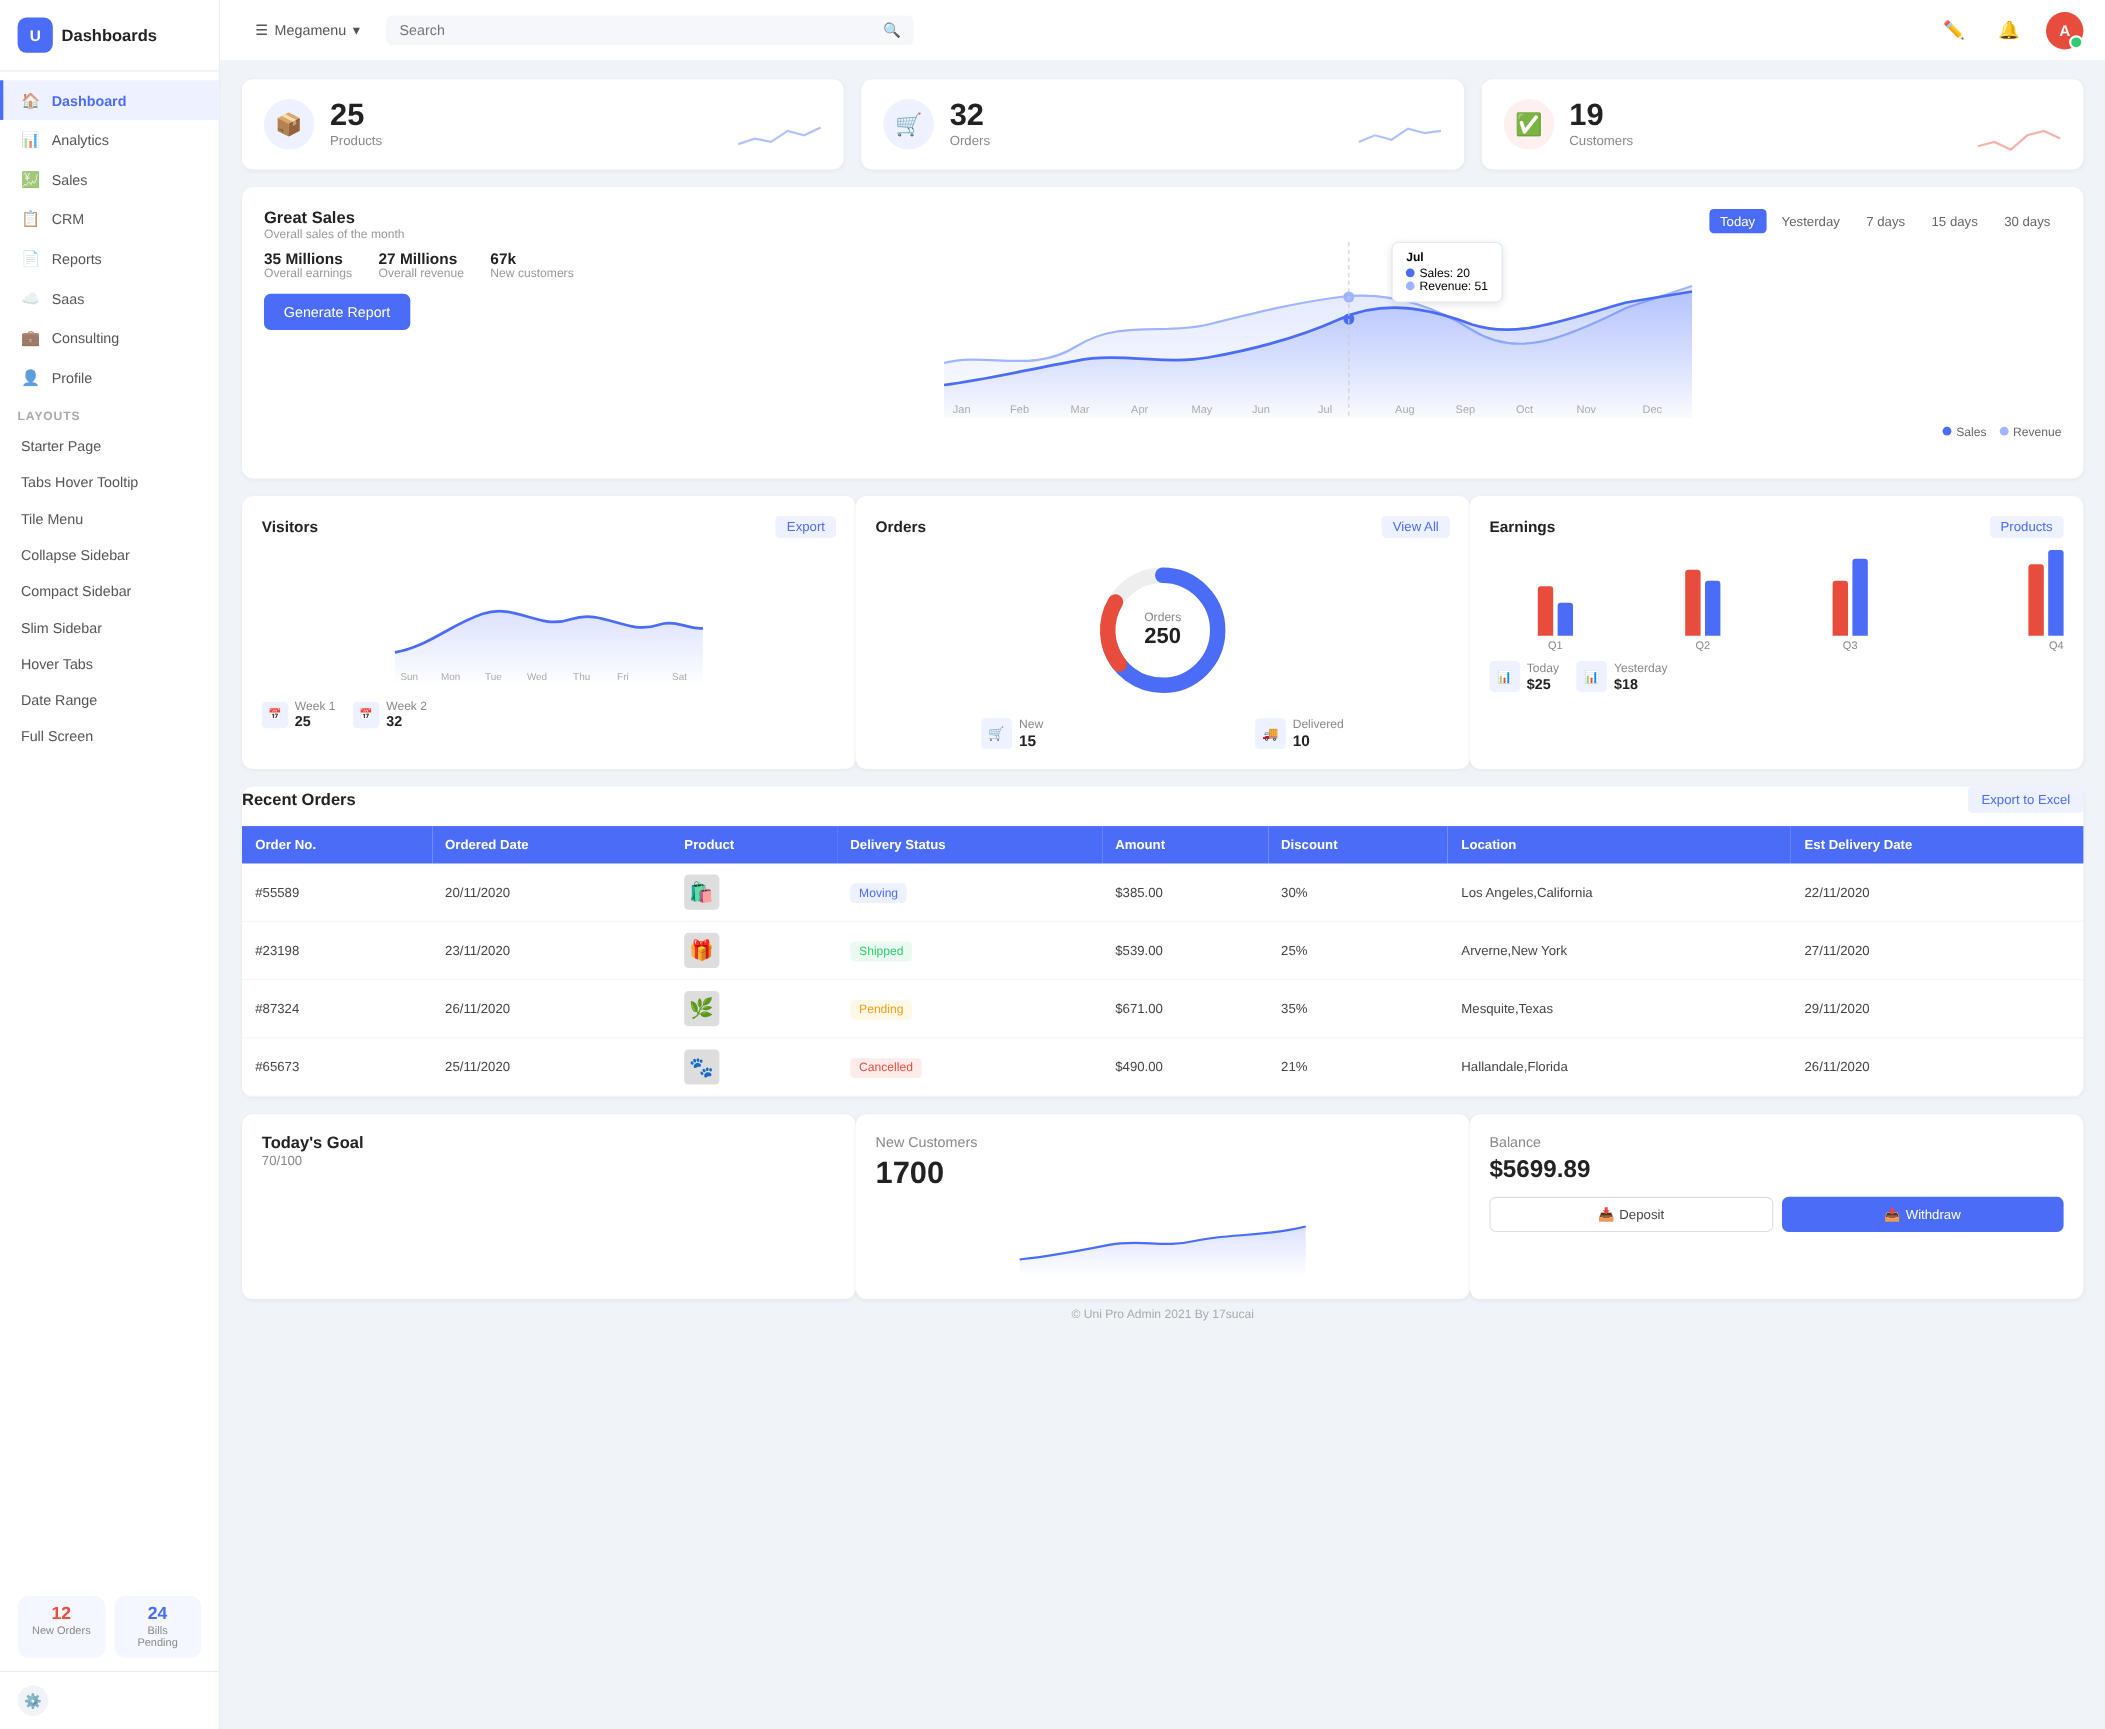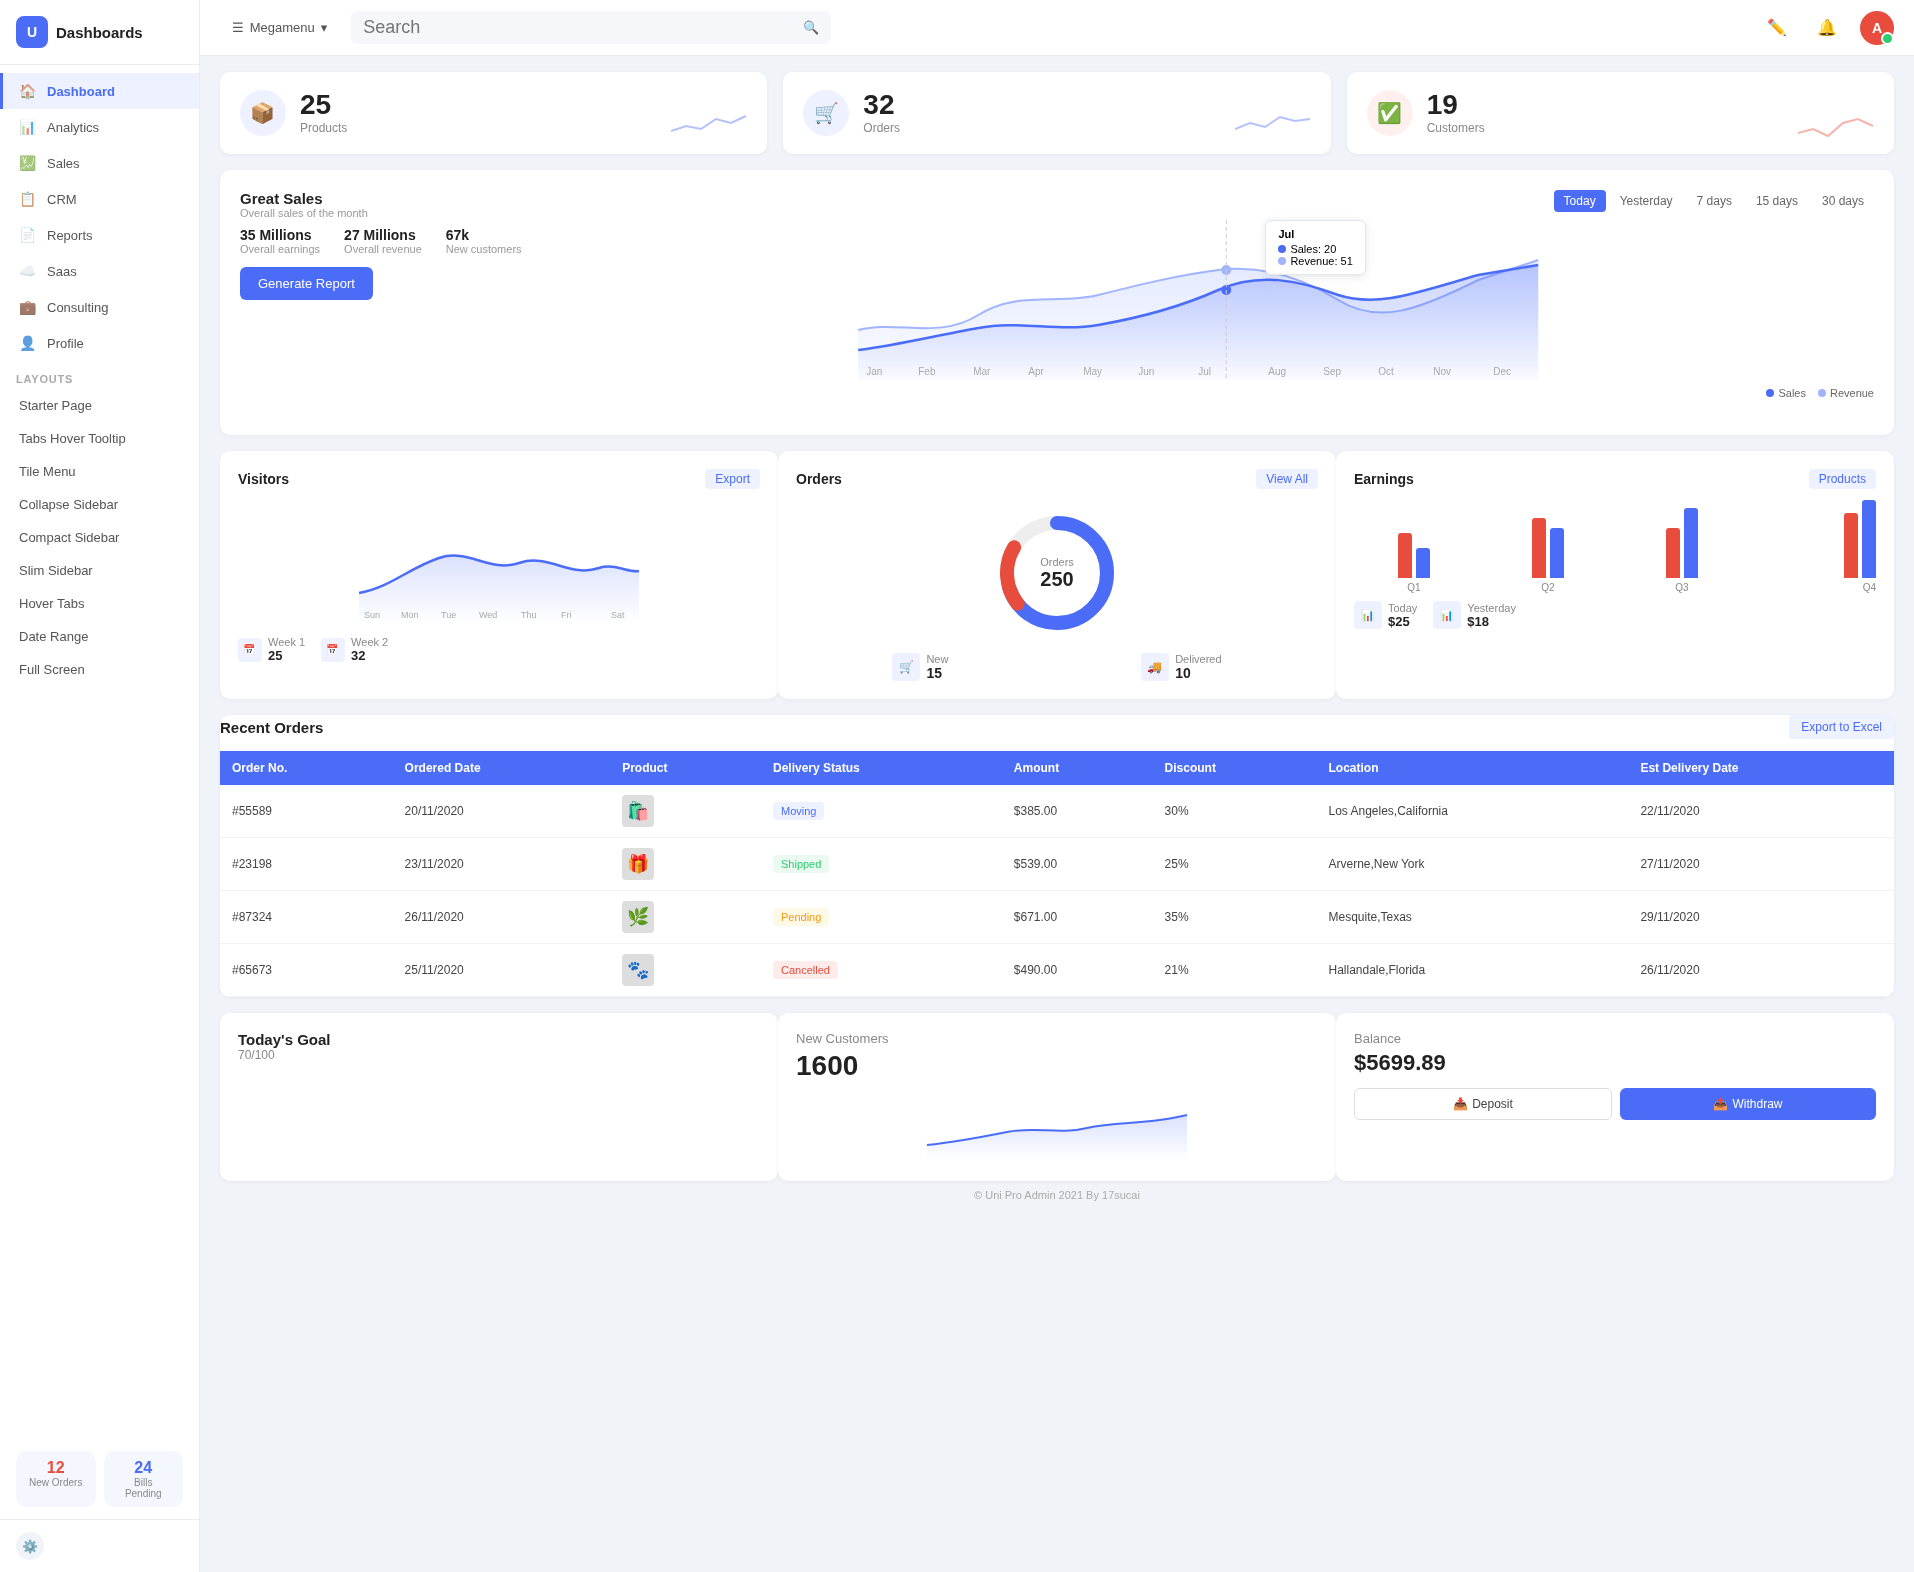--- a/index.html
+++ b/index.html
@@ -24,21 +24,21 @@
     .sidebar-settings { padding: 12px 16px; border-top: 1px solid #e8edf2; }
     .settings-icon { width: 28px; height: 28px; background: #f0f4f8; border-radius: 50%; display: flex; align-items: center; justify-content: center; cursor: pointer; color: #666; }
 
     
     .main { flex: 1; display: flex; flex-direction: column; overflow: hidden; }
 
     
     .topbar { background: #fff; border-bottom: 1px solid #e8edf2; padding: 0 20px; height: 56px; display: flex; align-items: center; gap: 12px; flex-shrink: 0; }
     .megamenu-btn { display: flex; align-items: center; gap: 6px; padding: 6px 12px; border: none; background: none; cursor: pointer; color: #555; font-size: 13px; font-weight: 500; }
     .search-bar { flex: 1; display: flex; align-items: center; gap: 8px; background: #f5f7fb; border-radius: 6px; padding: 6px 12px; max-width: 480px; }
-    .search-bar input { border: none; background: none; outline: none; font-size: 18px; color: #555; width: 100%; }
+    .search-bar input { border: none; background: none; outline: none; font-size: 13px; color: #555; width: 100%; }
     .topbar-actions { margin-left: auto; display: flex; align-items: center; gap: 16px; }
     .topbar-icon { width: 34px; height: 34px; border-radius: 50%; display: flex; align-items: center; justify-content: center; cursor: pointer; color: #666; font-size: 16px; }
     .avatar { width: 34px; height: 34px; border-radius: 50%; background: #e74c3c; display: flex; align-items: center; justify-content: center; color: #fff; font-weight: 700; font-size: 14px; position: relative; }
     .avatar::after { content: ''; position: absolute; bottom: 0; right: 0; width: 9px; height: 9px; border-radius: 50%; background: #2ecc71; border: 2px solid #fff; }
 
     
     .content { flex: 1; overflow-y: auto; padding: 16px 20px; background: #f0f4f8; }
 
     
     .stat-cards { display: grid; grid-template-columns: 1fr 1fr 1fr; gap: 16px; margin-bottom: 16px; }
@@ -557,21 +557,21 @@
 
     <div class="bottom-row">
 
       <div class="bottom-panel">
         <div class="goal-title">Today's Goal</div>
         <div class="goal-sub">70/100</div>
       </div>
 
       <div class="bottom-panel">
         <div class="customers-title">New Customers</div>
-        <div class="customers-num">1600</div>
+        <div class="customers-num">1700</div>
         <svg width="100%" height="70" viewBox="0 0 260 70">
           <defs>
             <linearGradient id="custGrad" x1="0" y1="0" x2="0" y2="1">
               <stop offset="0%" stop-color="#4a6cf7" stop-opacity="0.2"></stop>
               <stop offset="100%" stop-color="#4a6cf7" stop-opacity="0"></stop>
             </linearGradient>
           </defs>
           <path d="M0,55 C30,52 50,48 80,42 C110,36 130,45 160,38 C190,31 220,35 260,25 L260,70 L0,70 Z" fill="url(#custGrad)"></path>
           <path d="M0,55 C30,52 50,48 80,42 C110,36 130,45 160,38 C190,31 220,35 260,25" fill="none" stroke="#4a6cf7" stroke-width="2"></path>
         </svg>

